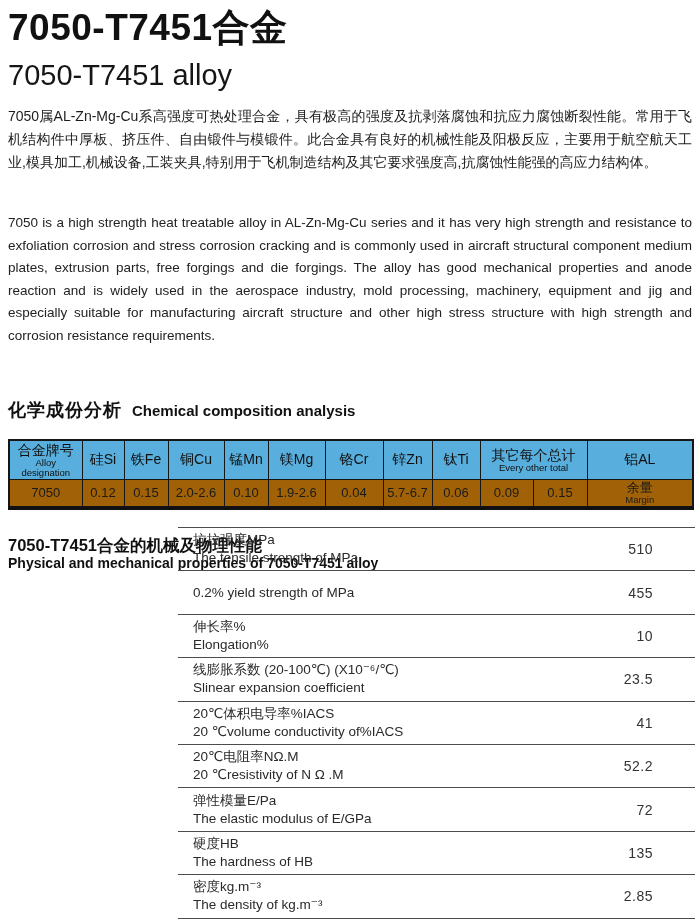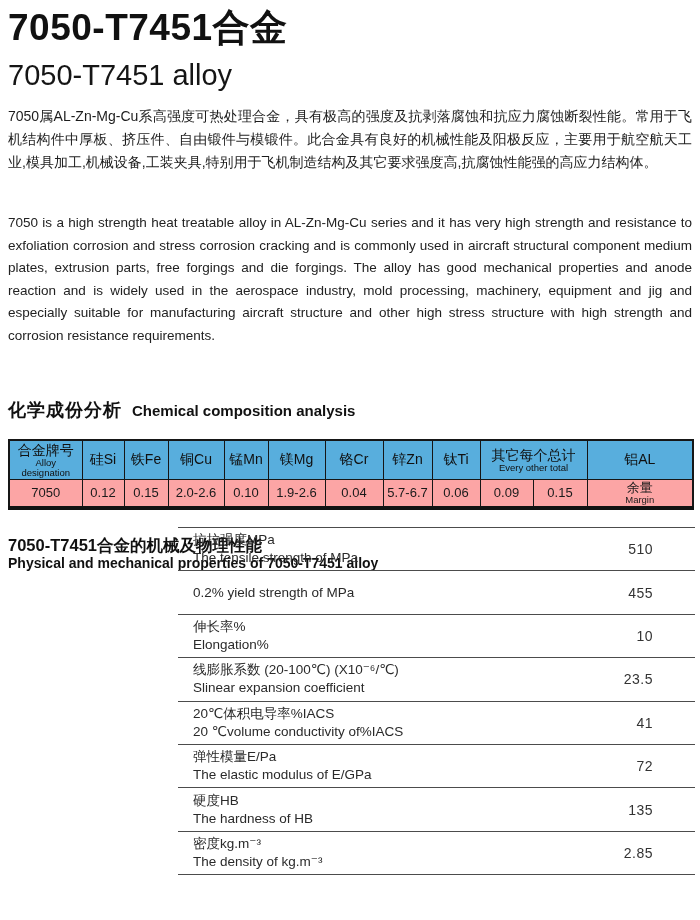--- a/index.html
+++ b/index.html
@@ -47,21 +47,21 @@
     padding: 1px 0;
     overflow: hidden;
   }
   table.chem thead th {
     background: #58aedd;
     height: 38px;
     font-weight: 500;
     font-size: 14px;
     color: #101010;
   }
-  table.chem tbody td { height: 29px; font-size: 13px; color: #1a1a1a; background: #fca5a5; }
+  table.chem tbody td { height: 29px; font-size: 13px; color: #1a1a1a; background: #a16207; }
   .cell-main { display: block; font-size: 14px; line-height: 16px; }
   .cell-sub  { display: block; font-size: 9.5px; line-height: 10px; }
   .cell-main-sm { display: block; font-size: 13px; line-height: 14px; }
 
   
   .props-heading { margin-top: 26px; }
   .props-heading .zh { font-size: 16.5px; font-weight: 800; line-height: 19px; color: #111; }
   .props-heading .en { font-size: 14px; font-weight: 700; line-height: 17px; color: #111; }
 
   
@@ -196,20 +196,27 @@
     </div>
 
     <div class="prop-row">
       <div class="prop-label">
         <span class="zh">20℃体积电导率%IACS</span>
         <span class="en">20 ℃volume conductivity of%IACS</span>
       </div>
       <div class="prop-value">41</div>
     </div>
 
+    <div class="prop-row">
+      <div class="prop-label">
+        <span class="zh">20℃电阻率NΩ.M</span>
+        <span class="en">20 ℃resistivity of N Ω .M</span>
+      </div>
+      <div class="prop-value">52.2</div>
+    </div>
 
     <div class="prop-row">
       <div class="prop-label">
         <span class="zh">弹性模量E/Pa</span>
         <span class="en">The elastic modulus of E/GPa</span>
       </div>
       <div class="prop-value">72</div>
     </div>
 
     <div class="prop-row">

